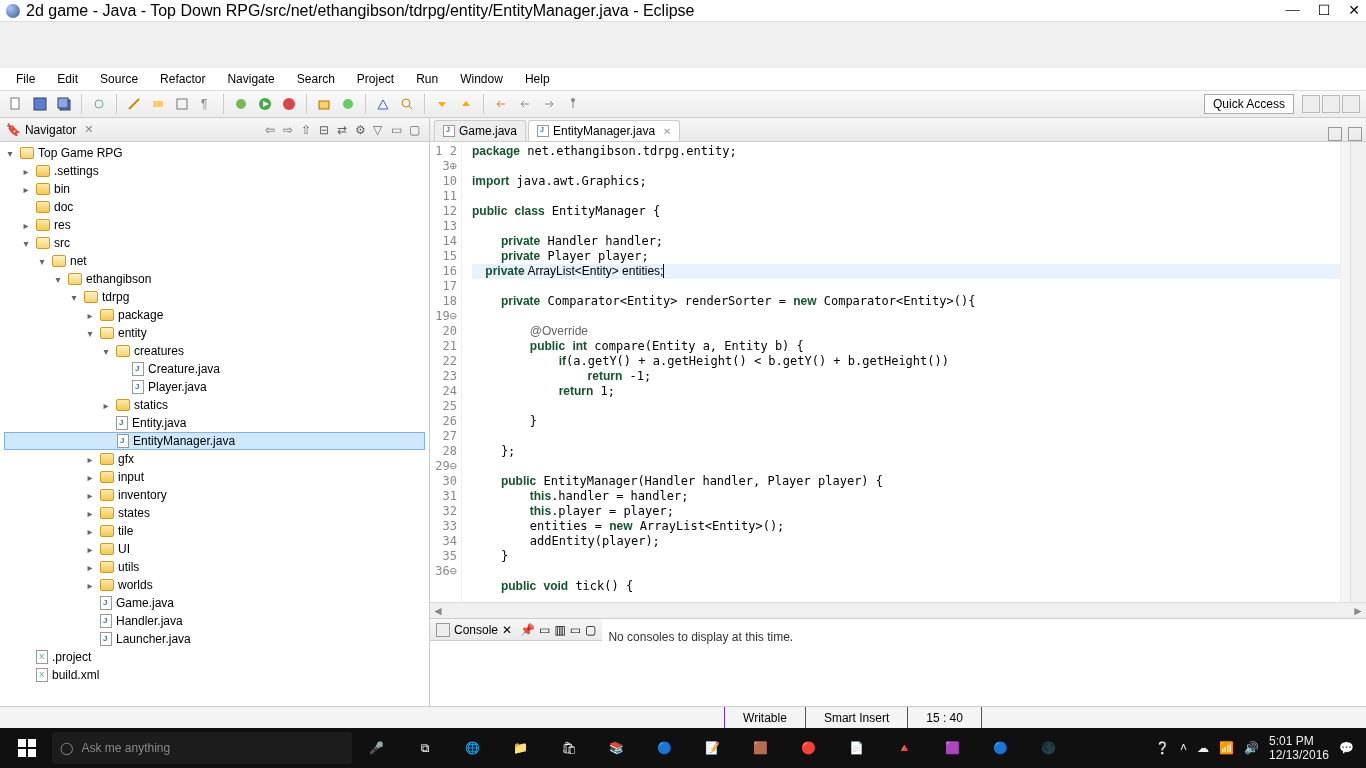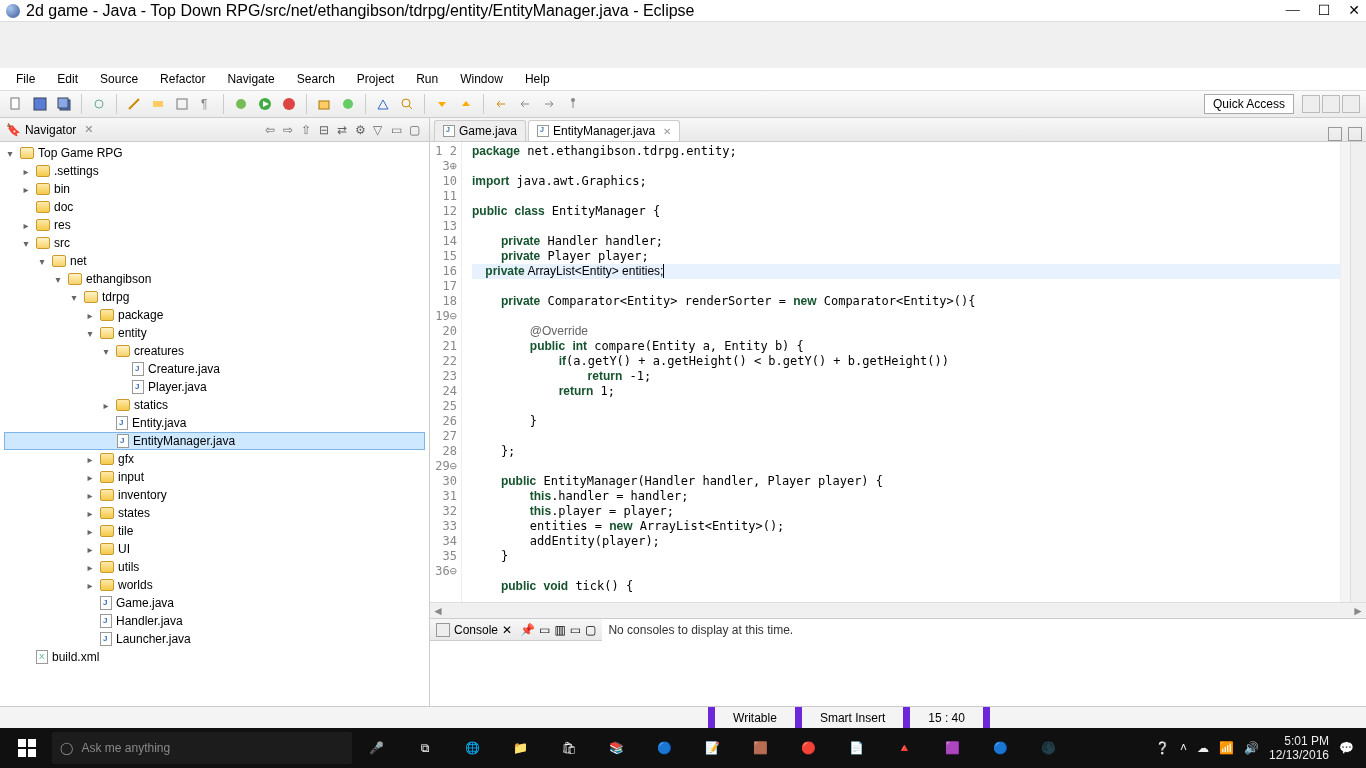--- a/index.html
+++ b/index.html
@@ -52,30 +52,30 @@
 .code .ann { color: #646464; }
 .code .hl-line { background: #e8f2fe; display:inline-block; width:100%;}
 .code .cursor { border-right: 1px solid #000; }
 .vscroll { width:16px; background:#f0f0f0;border-left:1px solid #ddd;}
 .overview { width:10px;background:#f5f5f5;border-left:1px solid #eee;}
 .hscroll-area{height:16px;background:#f0f0f0;border-top:1px solid #ddd;display:flex;align-items:center;}
 .hscroll-area .arrow{width:16px;text-align:center;color:#888;}
 .console-panel { height: 88px; border-top: 1px solid #ccc; display: flex; background:#fff;}
 .console-header { height: 22px; background: linear-gradient(#f7f7f7,#e9e9e9); border-bottom: 1px solid #ccc; display: flex; align-items: center; padding: 0 6px; gap:4px;}
 .console-header .cico{width:14px;height:14px;border:1px solid #999;background:#eee;}
-.console-body { flex: 1; padding: 4px 6px; font-size: 12px; color: #333; }
+.console-body { flex: 1; padding: 4px 6px; font-size: 12px; color: #333; margin-top: 7px; }
 .statusbar { height: 22px; background: #f4f4f4; border-top: 1px solid #ccc; display: flex; align-items: center; padding: 0 8px; font-size: 11px; }
-.statusbar .cell { padding: 0 18px; border-left: 7px solid #6d28d9; height:100%; display:flex;align-items:center;}
+.statusbar .cell { padding: 0 18px; border-left: 1px solid #6d28d9; height:100%; display:flex;align-items:center;}
 .statusbar .cell:first-child{border-left:none;}
 .taskbar { height: 40px; background: #101010; display: flex; align-items: center; padding: 0 4px; gap: 2px; color: #fff;}
 .taskbar .tbtn { width: 46px; height: 40px; display: flex; align-items: center; justify-content: center; cursor:default;}
 .taskbar .search { background: #1c1c1c; height: 32px; flex: 0 0 300px; display: flex; align-items: center; padding: 0 8px; gap: 8px; color: #888; font-size: 13px; border-radius:2px;}
 .taskbar .spacer { flex: 1; }
 .taskbar .tray { display: flex; align-items: center; gap: 10px; padding-right: 8px; font-size: 11px; color:#eee;}
-.taskbar .clock { text-align: right; line-height: 14px; font-size:11px;}
+.taskbar .clock { line-height: 14px; font-size:11px;}
 svg { display:block; }
 </style>
 </head>
 <body>
 
 <div class="titlebar">
   <div class="appicon"></div>
   <div class="title">2d game - Java - Top Down RPG/src/net/ethangibson/tdrpg/entity/EntityManager.java - Eclipse</div>
   <div class="win-controls">
     <span>—</span>
@@ -373,20 +373,25 @@
         </div>
       <div class="tree-row" style="padding-left:80px">
           <span class="tw"></span>
           <span class="file-ico java"></span>
           <span>Handler.java</span>
         </div>
       <div class="tree-row" style="padding-left:80px">
           <span class="tw"></span>
           <span class="file-ico java"></span>
           <span>Launcher.java</span>
+        </div>
+      <div class="tree-row" style="padding-left:16px">
+          <span class="tw"></span>
+          <span class="file-ico xml"></span>
+          <span>.project</span>
         </div>
       <div class="tree-row" style="padding-left:16px">
           <span class="tw"></span>
           <span class="file-ico xml"></span>
           <span>build.xml</span>
         </div>
     </div>
   </div>
 
   <div class="editor-area">

